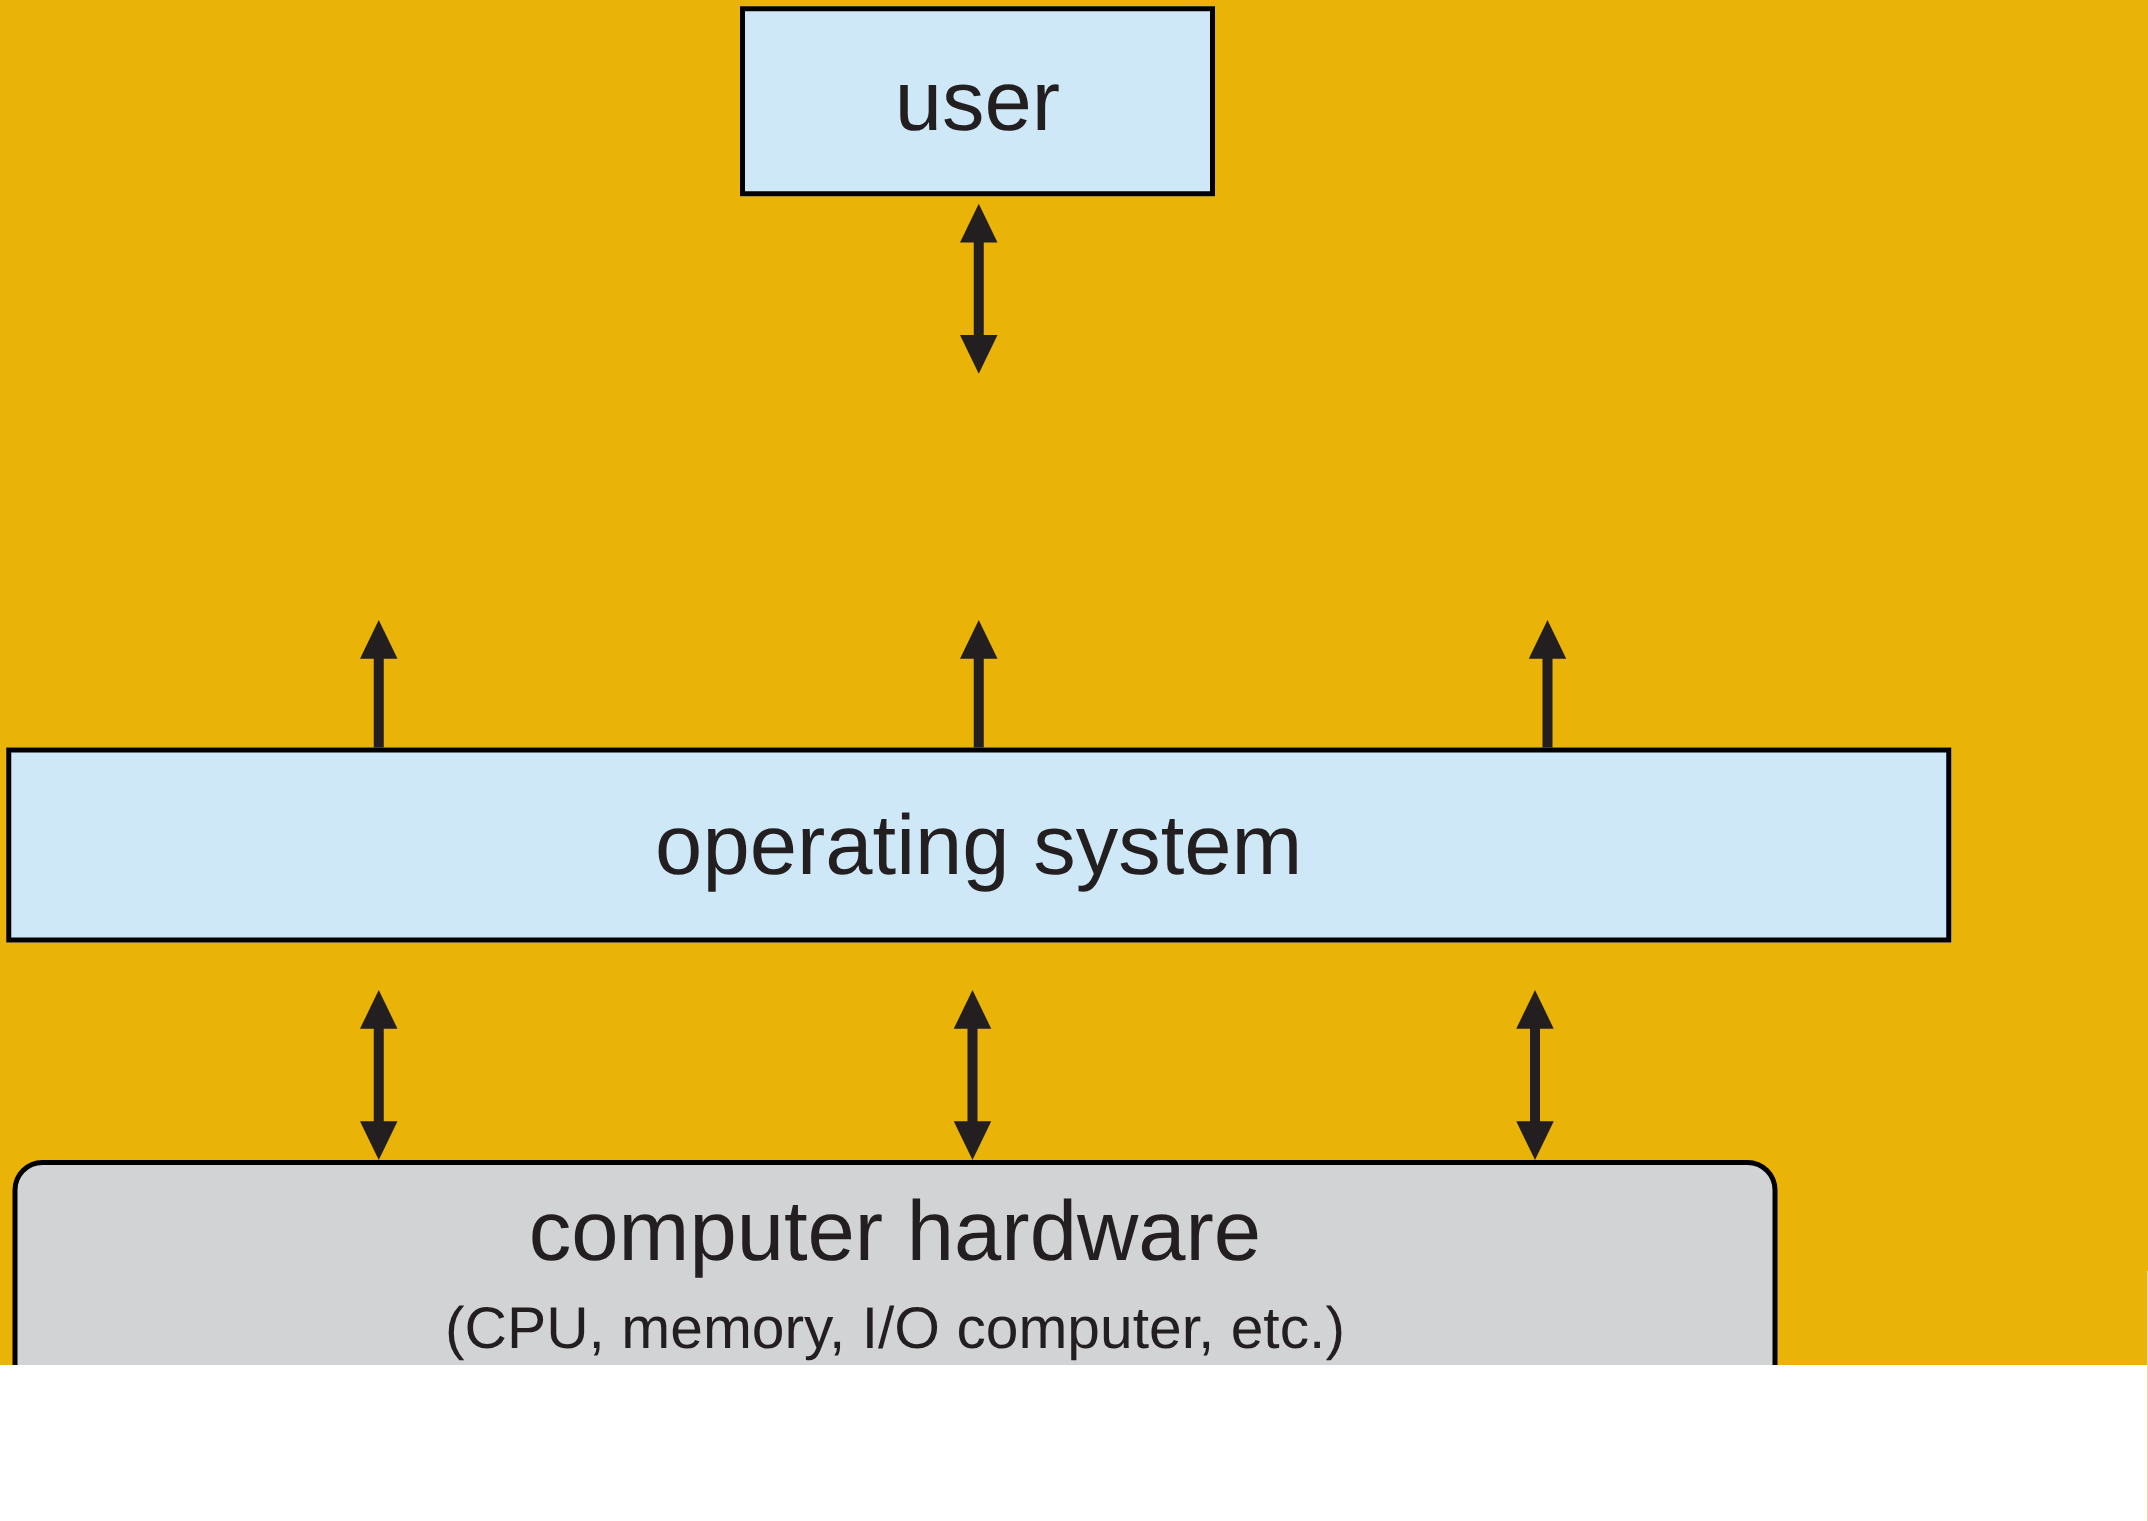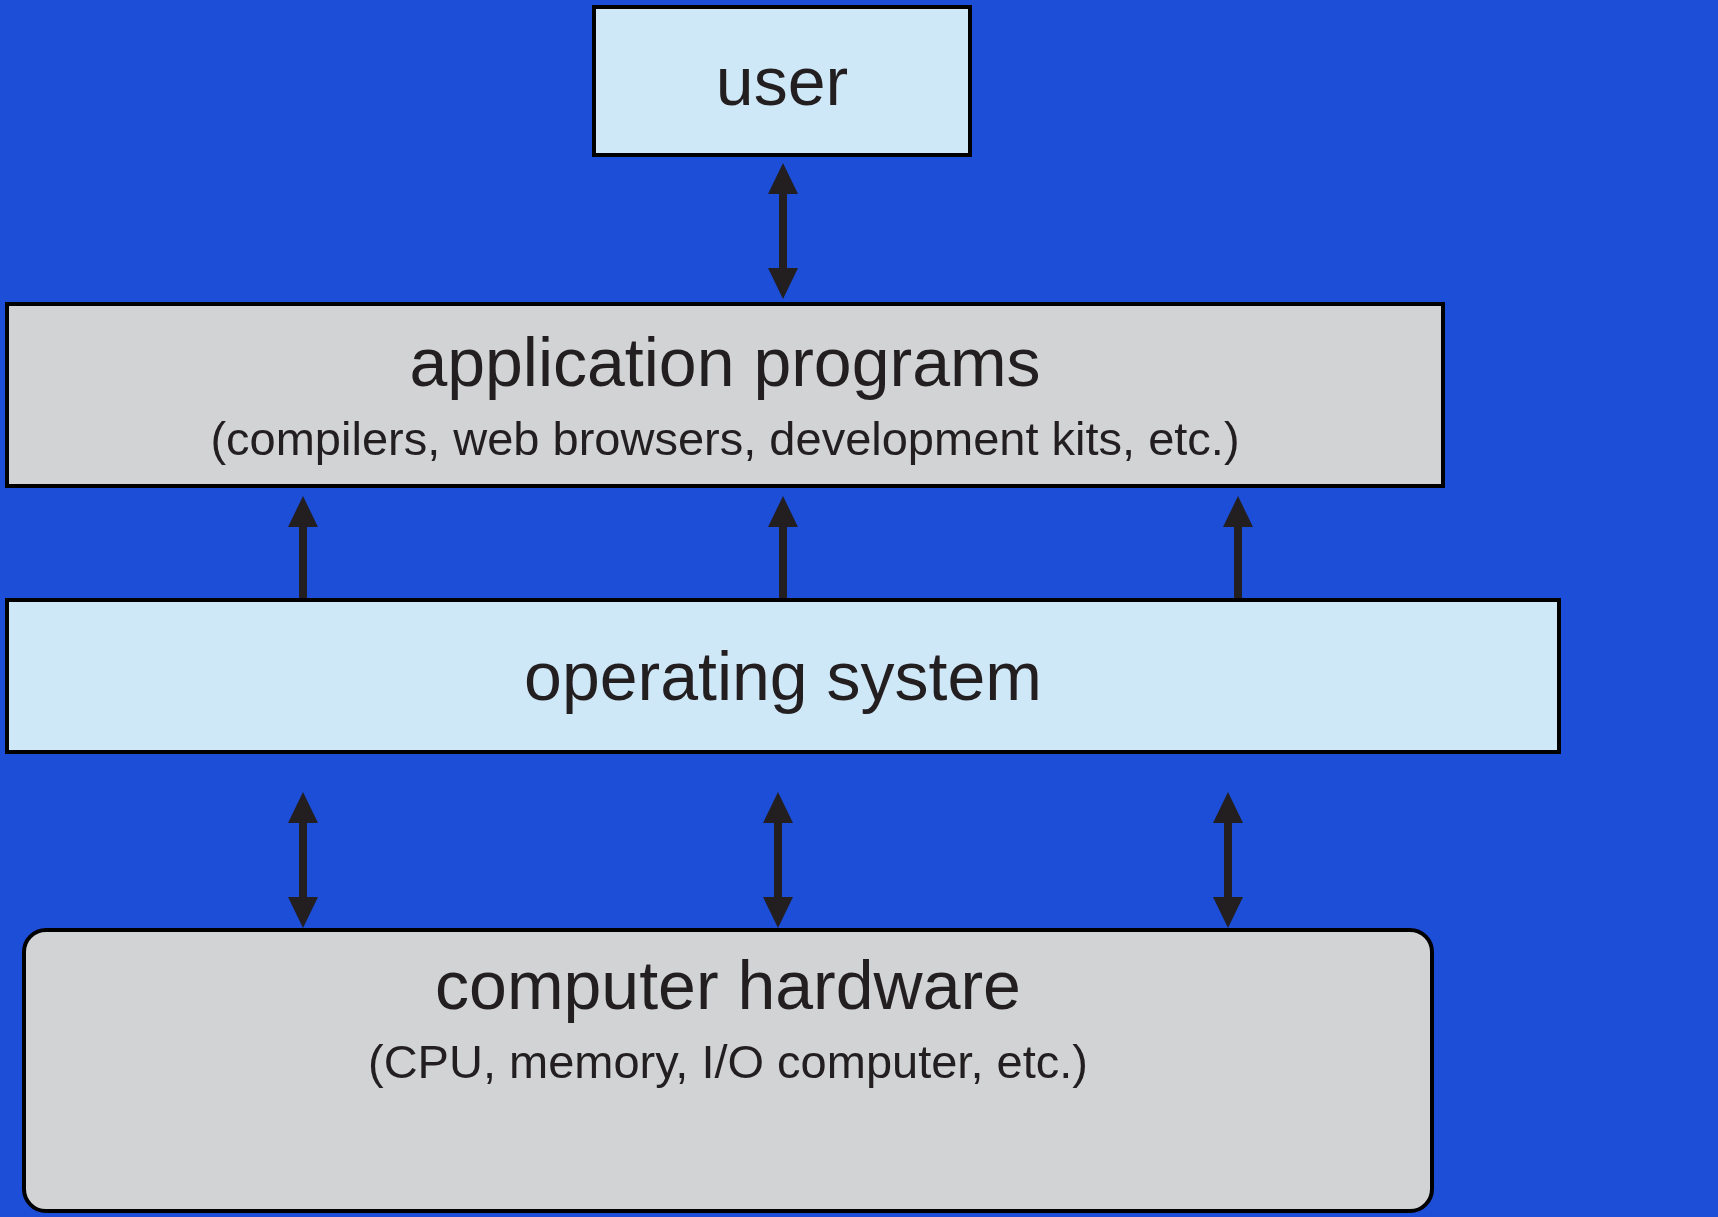--- a/index.html
+++ b/index.html
@@ -11,22 +11,22 @@
   }
   * { margin: 0; padding: 0; box-sizing: border-box; }
   html, body { background: #ffffff; }
   body {
     font-family: "Liberation Sans", "DejaVu Sans", sans-serif;
     color: var(--text);
   }
   .diagram {
     position: relative;
     width: 1718px;
-    height: 1217px;
-    background: #1d4ed8;
+    height: 1092px;
+    background: #eab308;
     overflow: hidden;
   }
   .box {
     position: absolute;
     border: 4px solid var(--border);
     display: flex;
     flex-direction: column;
     align-items: center;
     justify-content: center;
     text-align: center;
@@ -42,21 +42,21 @@
   .box-subtitle {
     font-size: 47px;
     line-height: 1.2;
     margin-top: 10px;
     color: var(--text);
   }
 
   .user-box   { left: 592px; top: 5px;   width: 380px;  height: 152px; }
   .app-bar    { left: 5px;   top: 302px; width: 1440px; height: 186px; }
   .os-bar     { left: 5px;   top: 598px; width: 1556px; height: 156px; }
-  .hw-bar     { left: 22px;   top: 928px; width: 1412px; height: 285px; justify-content: flex-start; padding-top: 14px; border-radius: 24px; }
+  .hw-bar     { left: 10px;   top: 928px; width: 1412px; height: 285px; justify-content: flex-start; padding-top: 14px; border-radius: 24px; }
 
   .arrow {
     position: absolute;
     width: 44px;
     height: 136px;
     color: var(--arrow);
   }
 </style>
 </head>
 <body>
@@ -66,24 +66,20 @@
   <div class="box fill-blue user-box">
     <span class="box-title">user</span>
   </div>
 
   <svg class="arrow" style="left:761px; top:163px;" viewBox="0 0 44 136" aria-hidden="true">
     <polygon points="22,0 7,31 37,31" fill="currentColor"></polygon>
     <rect x="18" y="28" width="8" height="80" fill="currentColor"></rect>
     <polygon points="22,136 7,105 37,105" fill="currentColor"></polygon>
   </svg>
 
-  <div class="box fill-gray app-bar">
-    <span class="box-title">application programs</span>
-    <span class="box-subtitle">(compilers, web browsers, development kits, etc.)</span>
-  </div>
 
   <svg class="arrow" style="left:281px; top:496px;" viewBox="0 0 44 136" aria-hidden="true">
     <polygon points="22,0 7,31 37,31" fill="currentColor"></polygon>
     <rect x="18" y="28" width="8" height="80" fill="currentColor"></rect>
     <polygon points="22,136 7,105 37,105" fill="currentColor"></polygon>
   </svg>
   <svg class="arrow" style="left:761px; top:496px;" viewBox="0 0 44 136" aria-hidden="true">
     <polygon points="22,0 7,31 37,31" fill="currentColor"></polygon>
     <rect x="18" y="28" width="8" height="80" fill="currentColor"></rect>
     <polygon points="22,136 7,105 37,105" fill="currentColor"></polygon>

